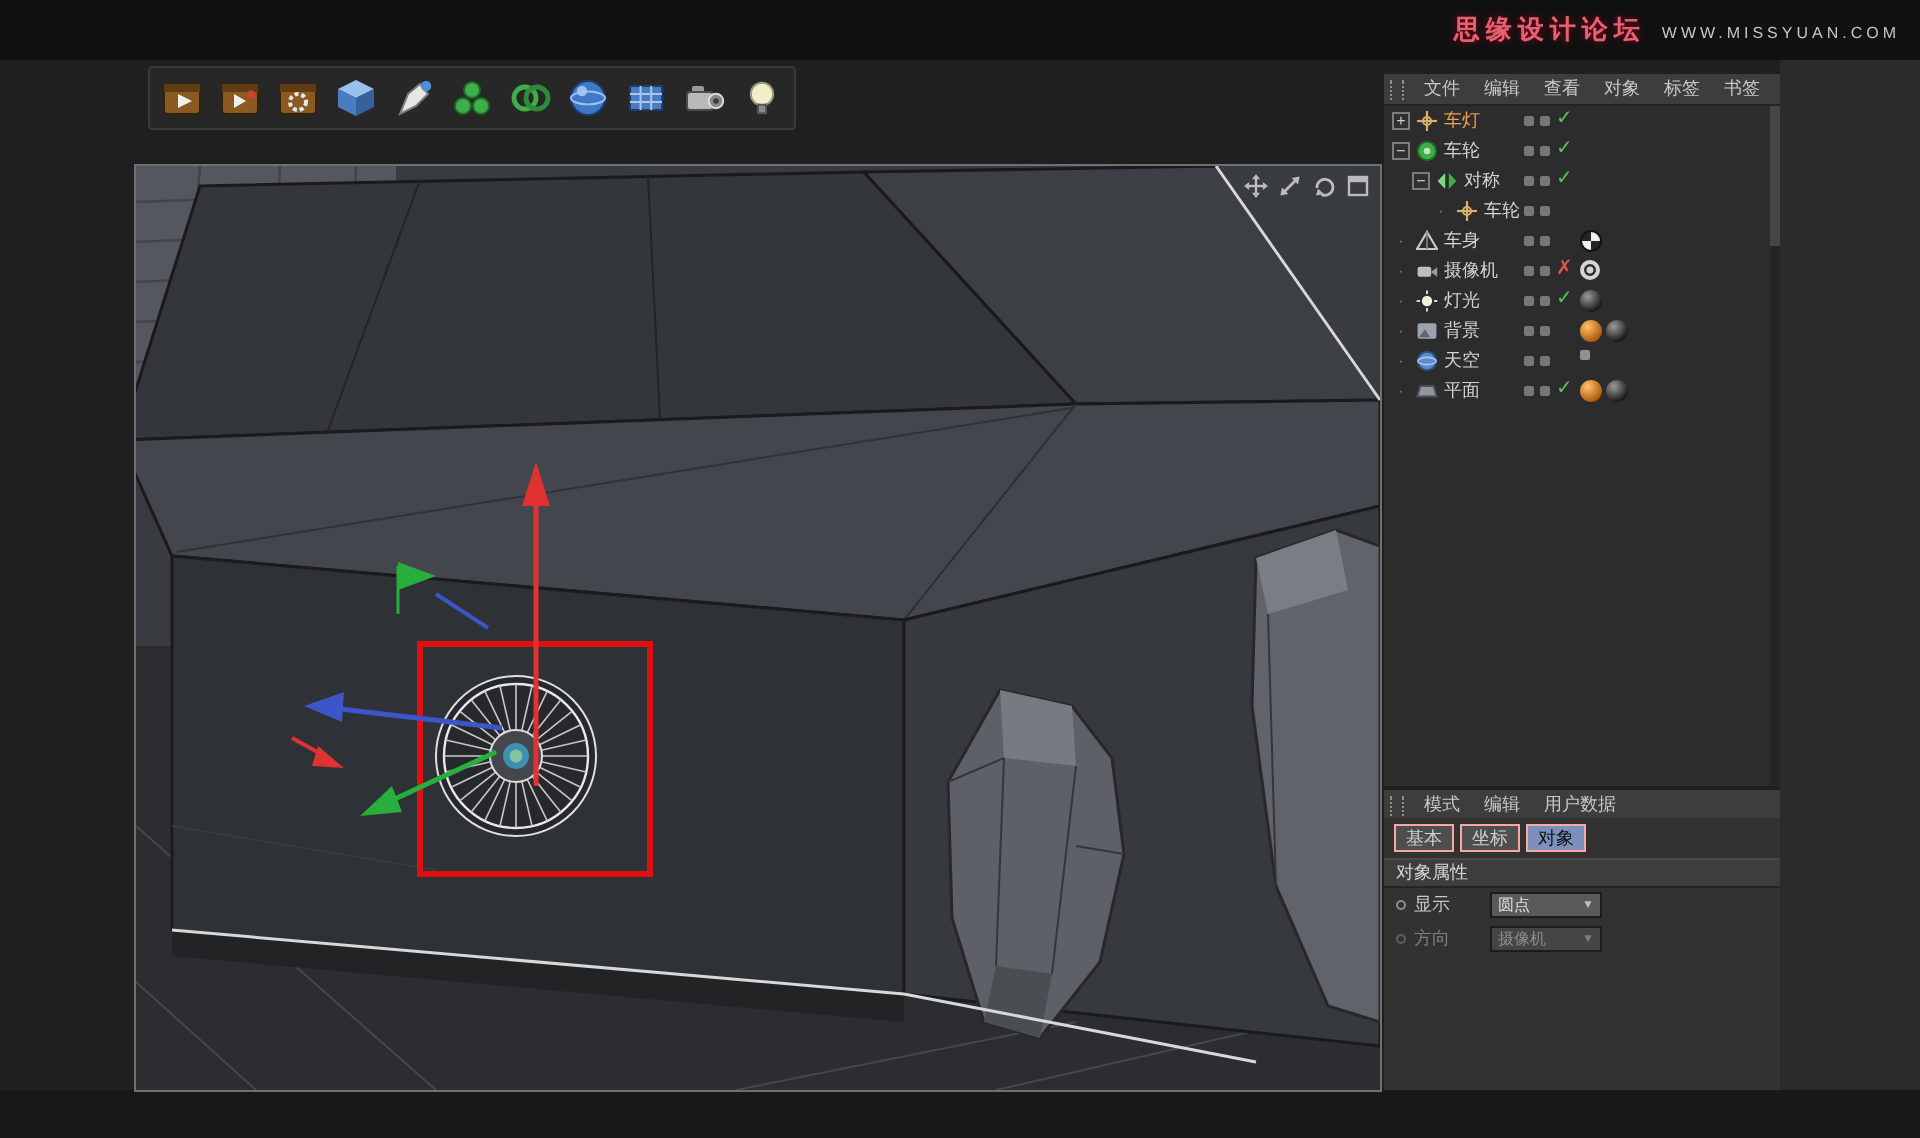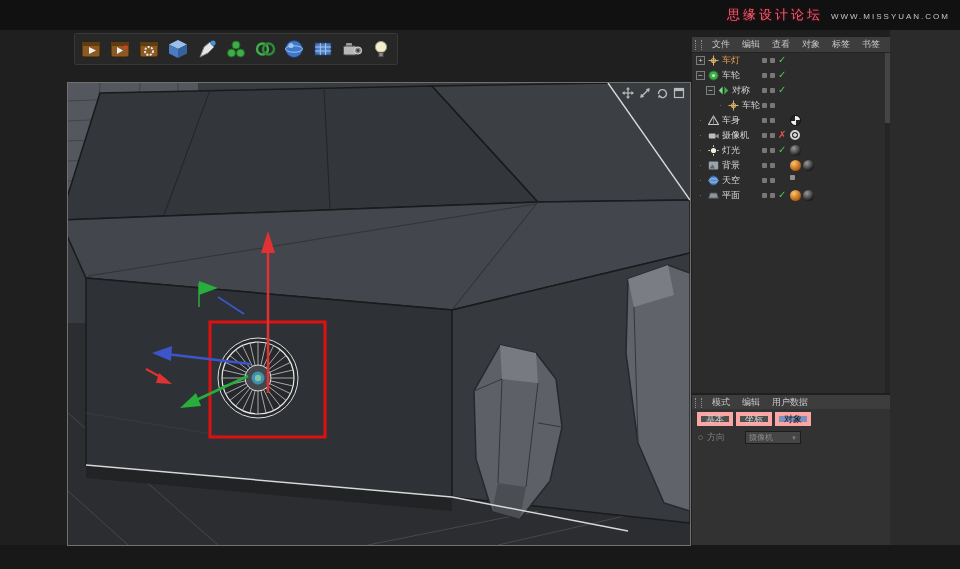--- a/index.html
+++ b/index.html
@@ -2,21 +2,21 @@
 <html><head>
 <meta charset="utf-8">
 <style>
   *{box-sizing:border-box;margin:0;padding:0}
   body{background:#141414;font-family:"Liberation Sans","DejaVu Sans",sans-serif;}
   #stage{position:relative;width:960px;height:569px;background:#1f1f1f;overflow:hidden}
 
   
   .topbar{position:absolute;left:0;top:0;width:960px;height:30px;background:#111}
   .brand{position:absolute;right:10px;top:6px;display:flex;align-items:baseline;gap:8px}
-  .brand-name{color:#e2636e;font-size:13px;font-weight:normal;letter-spacing:3px;text-shadow:0 0 3px #802;}
+  .brand-name{color:#e2636e;font-size:13px;font-weight:bold;letter-spacing:3px;text-shadow:0 0 3px #802;}
   .brand-url{color:#c2c7cc;font-size:8px;letter-spacing:2px}
 
   
   .toolbar{position:absolute;left:74px;top:33px;display:flex;gap:3px;padding:2px 3px;background:#272727;border:1px solid #383838;border-radius:2px}
   .tool{width:26px;height:26px;display:flex;align-items:center;justify-content:center;border-radius:2px}
 
   
   .viewport{position:absolute;left:68px;top:83px;width:622px;height:462px;background:#36393d;outline:1px solid #707070}
   .vp-nav{position:absolute;right:5px;top:4px;display:flex;gap:5px;z-index:5}
   .vp-nav span{display:flex;align-items:center;justify-content:center;width:12px;height:12px;opacity:.9}
@@ -45,21 +45,21 @@
   .tag.dark-sphere{background:radial-gradient(circle at 35% 30%,#9a9a9a,#1b1b1b 72%)}
   .tag.orange-sphere{background:radial-gradient(circle at 35% 30%,#ffc36a,#a85208 78%)}
   .tag.small-dot{width:5px;height:5px;background:#909090;border-radius:1px}
   #om-scroll{position:absolute;left:885px;top:53px;width:5px;height:340px;background:#252525}
   #om-scroll .thumb{width:5px;height:70px;background:#454545}
 
   
   #am{position:absolute;left:692px;top:409px;width:198px;height:136px;background:#323232}
   .am-head{height:20px;display:flex;align-items:center;gap:5px;padding-left:5px;background:#323232;border-bottom:1px solid #262626;color:#e2e2e2;font-size:10px}
   .am-tabs{height:20px;display:flex;align-items:center;gap:3px;padding-left:5px;background:#323232}
-  .am-tab{min-width:28px;height:14px;padding:0 5px;background:#4e4e4e;border:4px solid #fca5a5;color:#d0d0d0;font-size:9px;display:flex;align-items:center;justify-content:center;cursor:default}
+  .am-tab{min-width:28px;height:14px;padding:0 5px;background:#4e4e4e;border:1px solid #fca5a5;color:#d0d0d0;font-size:9px;display:flex;align-items:center;justify-content:center;cursor:default}
   .am-tab.active{background:#7b90ba;color:#0e0e0e}
   .am-section{height:15px;background:#3d3d3d;border-top:1px solid #4a4a4a;border-bottom:1px solid #242424;color:#d6d6d6;font-size:9px;display:flex;align-items:center;padding-left:6px}
   .prop{height:17px;display:flex;align-items:center;font-size:9px;padding-left:6px}
   .anim-dot{width:5px;height:5px;border-radius:50%;border:1px solid #8d8d8d;margin-right:4px;flex:none}
   .plabel{width:36px;color:#c6c6c6;white-space:nowrap}
   .prop.dim .plabel{color:#7e7e7e}
   .prop.dim .anim-dot{border-color:#5f5f5f}
   .value{width:56px;height:13px;background:#5a5a5a;border:1px solid #1c1c1c;color:#e0e0e0;font-size:8px;display:flex;align-items:center;justify-content:space-between;padding:0 3px;margin-left:2px}
   .prop.dim .value{background:#454545;color:#8b8b8b}
   .varrow{font-size:6px;color:#bfbfbf;margin-left:3px}
@@ -526,21 +526,30 @@
       <span class="item">编辑</span>
       <span class="item">用户数据</span>
     </div>
 
   <div id="am">
     <div class="am-tabs" id="am-tabs">
         <span class="am-tab">基本</span>
         <span class="am-tab">坐标</span>
         <span class="am-tab active">对象</span>
       </div>
+    <div class="am-section">对象属性</div>
     <div id="am-props">
+        <div class="prop">
+          <span class="anim-dot"></span>
+          <span class="plabel">显示</span>
+          <span class="value">
+            <span>圆点</span>
+            <span class="varrow">▼</span>
+          </span>
+        </div>
         <div class="prop dim">
           <span class="anim-dot"></span>
           <span class="plabel">方向</span>
           <span class="value">
             <span>摄像机</span>
             <span class="varrow">▼</span>
           </span>
         </div>
       </div>
   </div>

